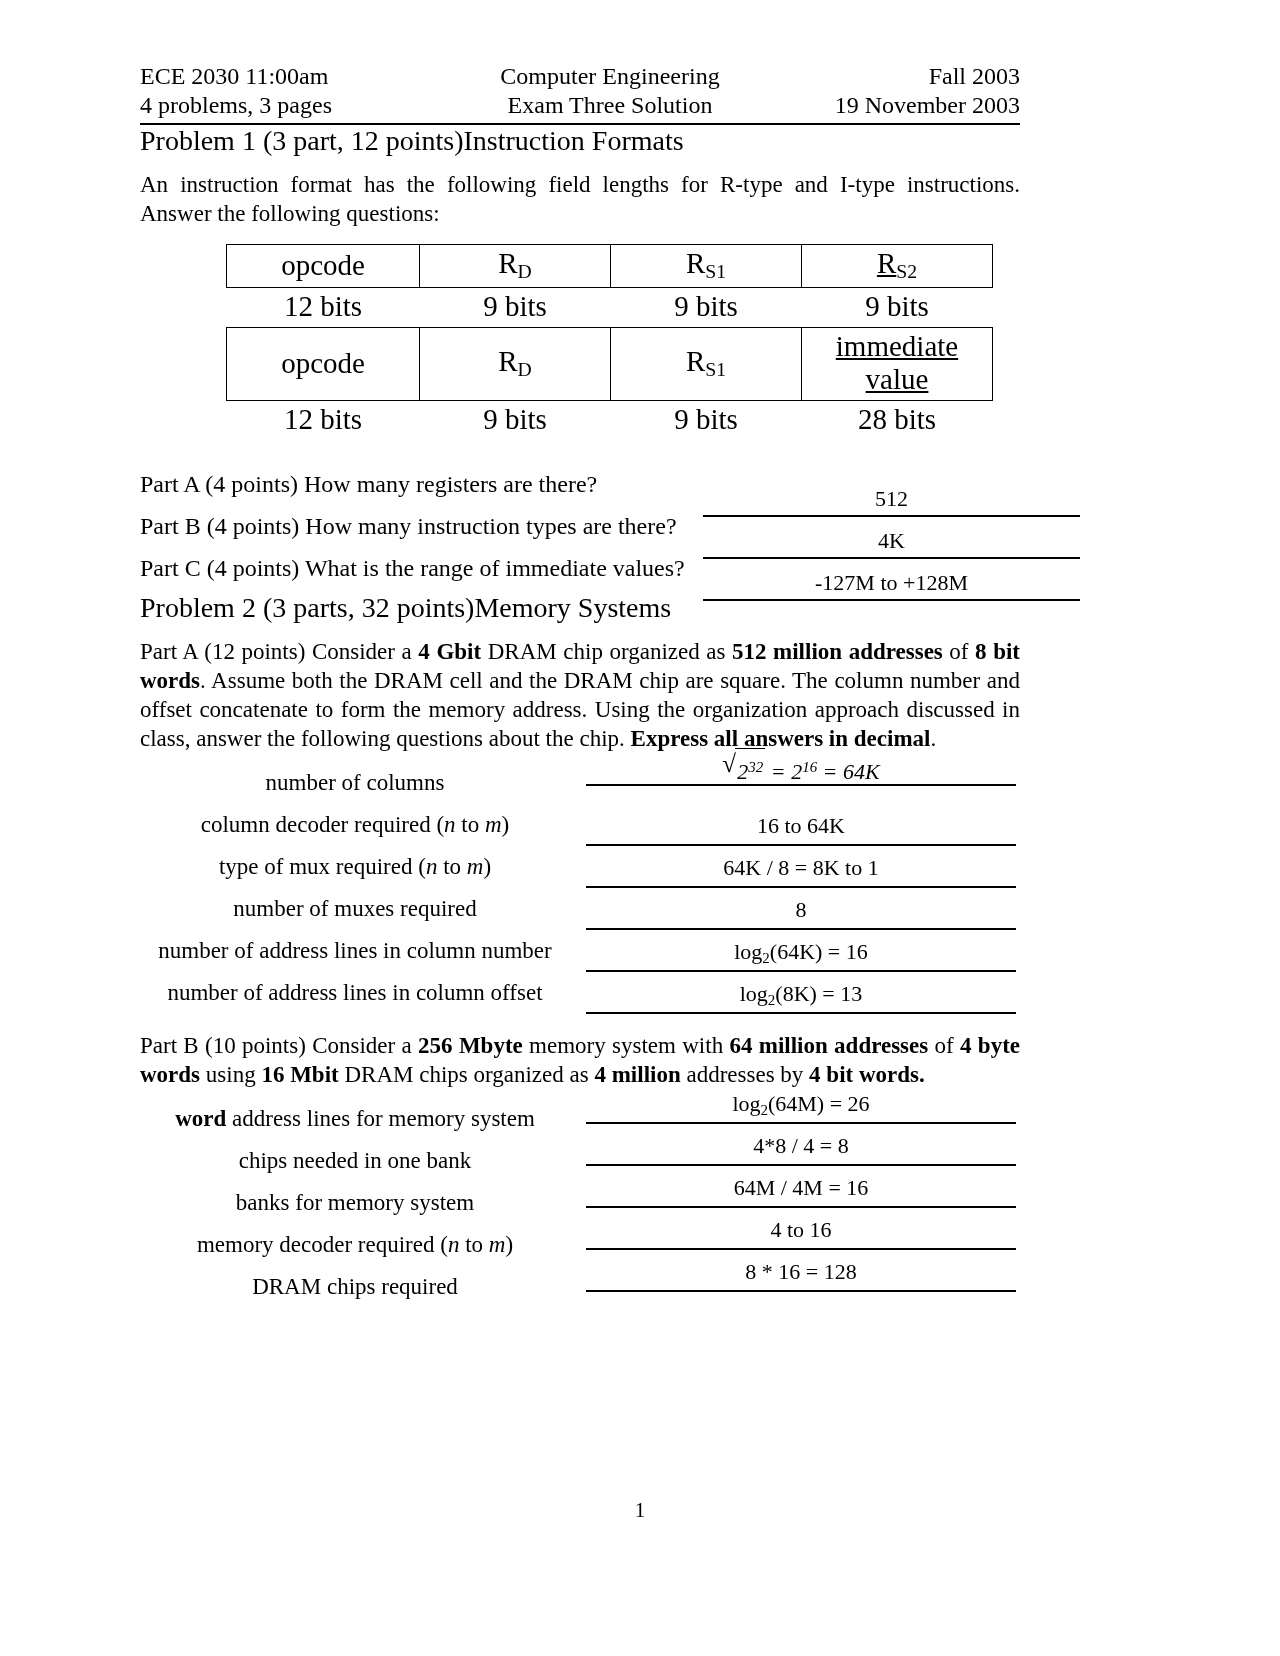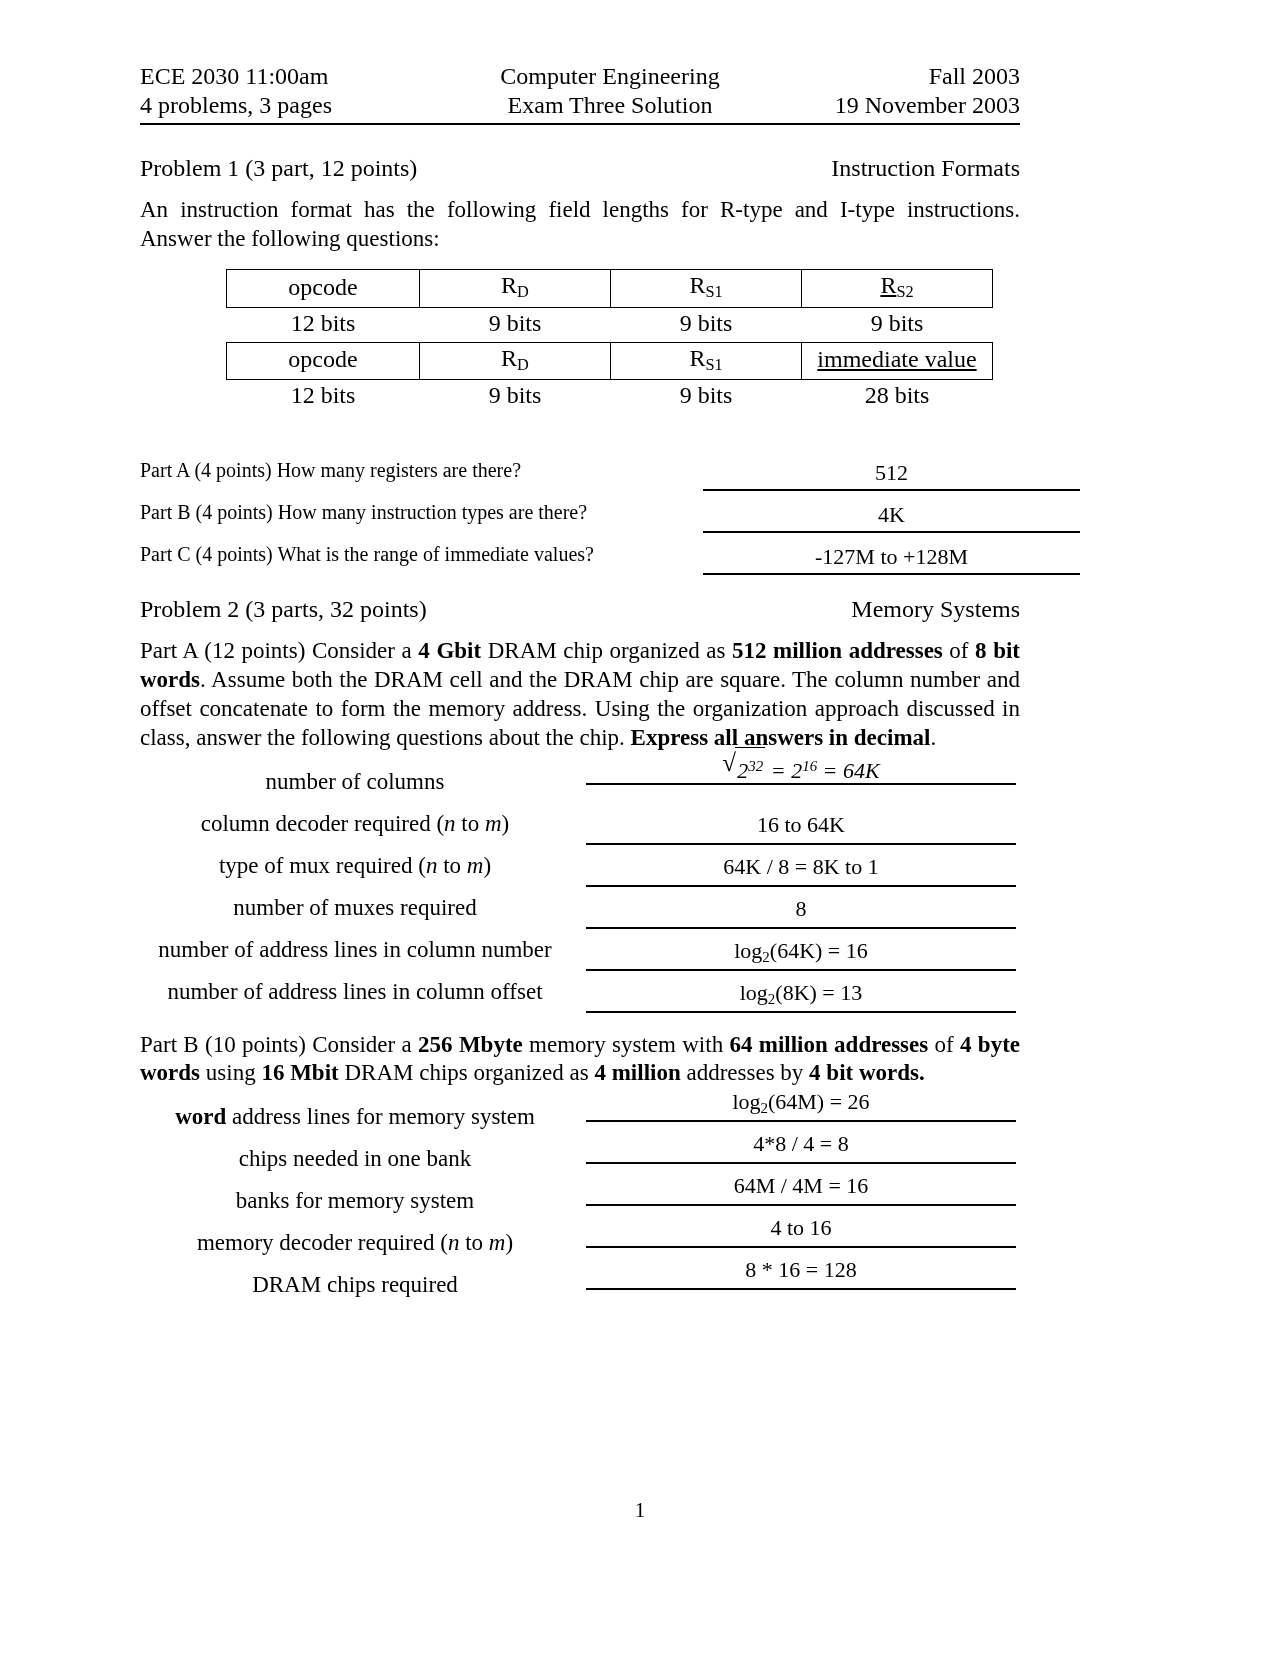--- a/index.html
+++ b/index.html
@@ -41,23 +41,22 @@
   .hdr-right  { width: 260px; text-align: right; }
   .hdr-rule {
     border-bottom: 2.2px solid #000;
     margin-top: 2px;
     width: 880px;
   }
 
   
   .prob-title {
     display: flex;
-    justify-content: space-between;
-    font-size: 24px;
-    margin-top: 30px;
+    justify-content: flex-start;
+    font-size: 28px;
   }
   .prob-title .topic { text-align: right; }
 
   .para {
     font-size: 23px;
     line-height: 1.26;
     text-align: justify;
     margin-top: 14px;
   }
   .para b { font-weight: bold; }
@@ -68,21 +67,21 @@
     margin-left: 86px;
     width: 762px;
   }
   .fmt-table {
     border-collapse: collapse;
     width: 762px;
     table-layout: fixed;
   }
   .fmt-table td {
     text-align: center;
-    font-size: 24px;
+    font-size: 29px;
     padding: 2px 0 4px 0;
   }
   .fmt-table tr.boxrow td {
     border: 1.6px solid #000;
     height: 27px;
   }
   .fmt-table tr.bitsrow td {
     border: none;
     height: 28px;
   }
@@ -95,24 +94,23 @@
 
   
   .qa-block { margin-top: 26px; }
   .qa-row {
     position: relative;
     display: flex;
     align-items: flex-start;
     height: 42px;
   }
   .qa-q {
-    font-size: 20px;
+    font-size: 24px;
     white-space: nowrap;
     padding-top: 5px;
-    margin-top: 14px;
   }
   .qa-ans-wrap {
     position: absolute;
     left: 563px;
     width: 377px;
     top: 18px;
   }
   .qa-ans {
     text-align: center;
     font-size: 22px;

